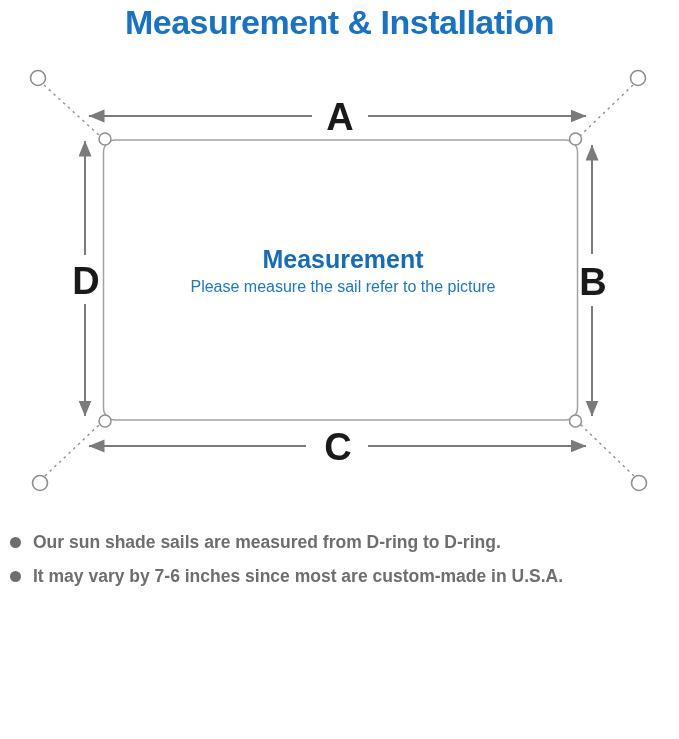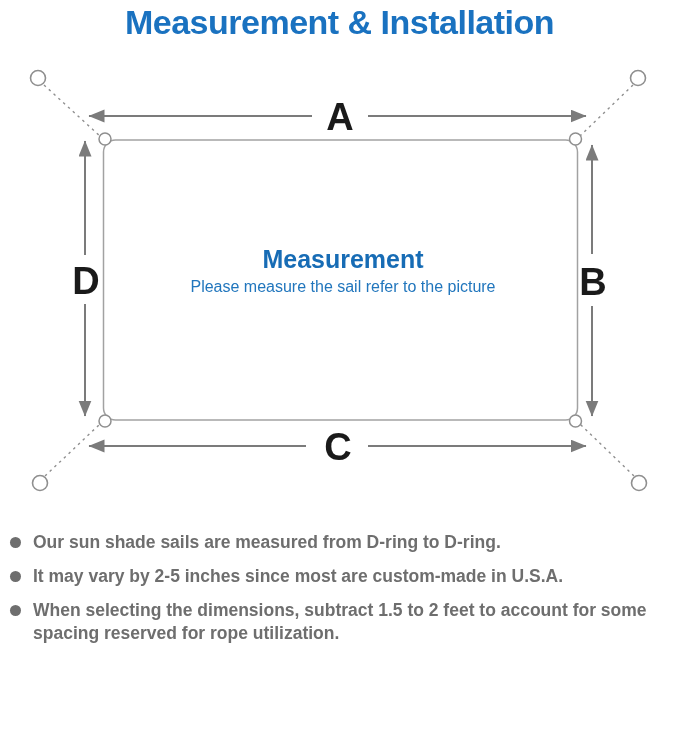--- a/index.html
+++ b/index.html
@@ -137,21 +137,17 @@
     </svg>
   </figure>
 
   <ul class="notes">
     <li class="note-item">
       <span class="bullet-dot"></span>
       <span class="note-text">Our sun shade sails are measured from D-ring to D-ring.</span>
     </li>
     <li class="note-item">
       <span class="bullet-dot"></span>
-      <span class="note-text">It may vary by 2-5 inches since most are custom-made in U.S.A.</span>
-    </li>
-    <li class="note-item">
-      <span class="bullet-dot"></span>
-      <span class="note-text">When selecting the dimensions, subtract 1.5 to 2 feet to account for some spacing reserved for rope utilization.</span>
+      <span class="note-text">It may vary by 7-6 inches since most are custom-made in U.S.A.</span>
     </li>
   </ul>
 
 </div>
 
 </body></html>

